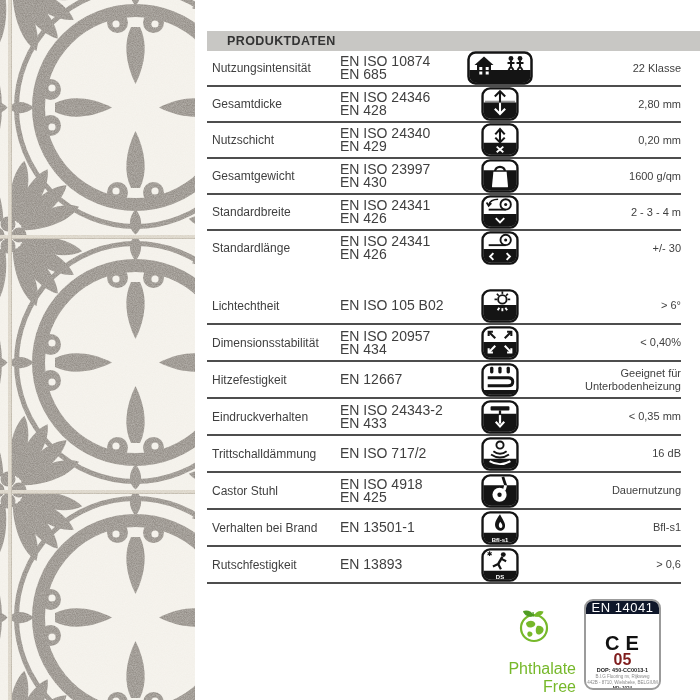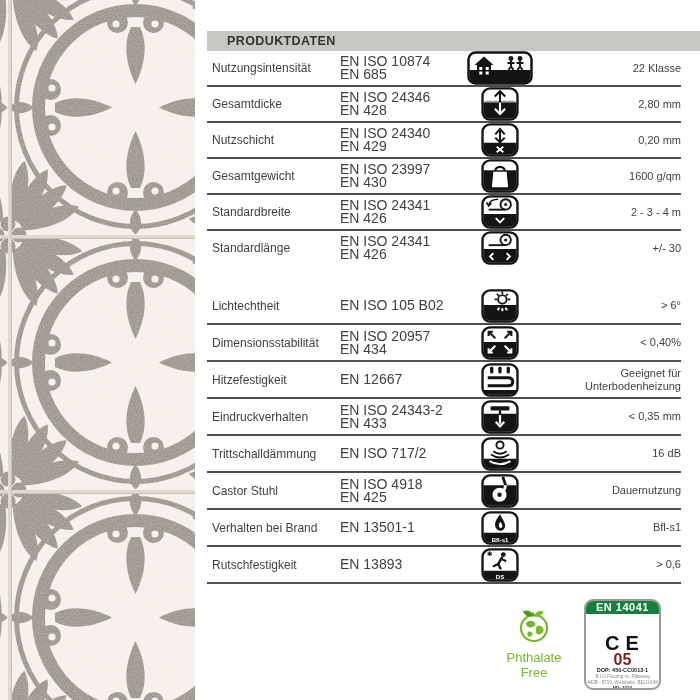--- a/index.html
+++ b/index.html
@@ -31,27 +31,27 @@
   .c.value{font-size:11px;line-height:13px;text-align:right;padding-left:12px;}
   .c.icon{justify-self:center;position:relative;display:flex;align-items:center;}
   svg.pict{width:40px;height:34px;display:block;}
   svg.pict.wide{width:66px;}
   .icon-label{
     position:absolute;left:0;right:0;bottom:2px;text-align:center;
     color:#fff;font-size:6px;font-weight:bold;pointer-events:none;line-height:6px;
   }
   
   .phthalate{position:absolute;left:492px;top:608px;width:84px;text-align:center;}
-  .phthalate .glabel{font-size:13px;color:#76b82a;margin-top:2px;}
+  .phthalate .glabel{font-size:16px;color:#76b82a;margin-top:12px;text-align:right;}
   .ce-card{
     position:absolute;left:584px;top:599px;width:77px;height:91px;
     border:2px solid #9b9b9b;border-radius:9px;background:#fff;overflow:hidden;
     text-align:center;box-sizing:border-box;
   }
-  .ce-band{background:#15803d;color:#fff;font-size:11px;font-weight:bold;
+  .ce-band{background:#0f172a;color:#fff;font-size:13px;font-weight:normal;
     height:13px;line-height:13px;letter-spacing:.5px;}
   .ce-mark{font-size:20px;font-weight:bold;letter-spacing:6px;line-height:22px;
     margin-top:18px;text-indent:5px;color:#111;}
   .ce-num{font-size:16px;font-weight:bold;line-height:12px;color:#7f1d1d;}
   .ce-dop{font-size:5.5px;font-weight:bold;margin-top:1px;color:#222;}
   .ce-addr{font-size:4.5px;color:#8a8a8a;line-height:5.5px;margin-top:1px;}
   .ce-note{font-size:4.5px;font-weight:bold;line-height:5.5px;margin-top:1px;color:#333;}
 </style>
 </head>
 <body>

